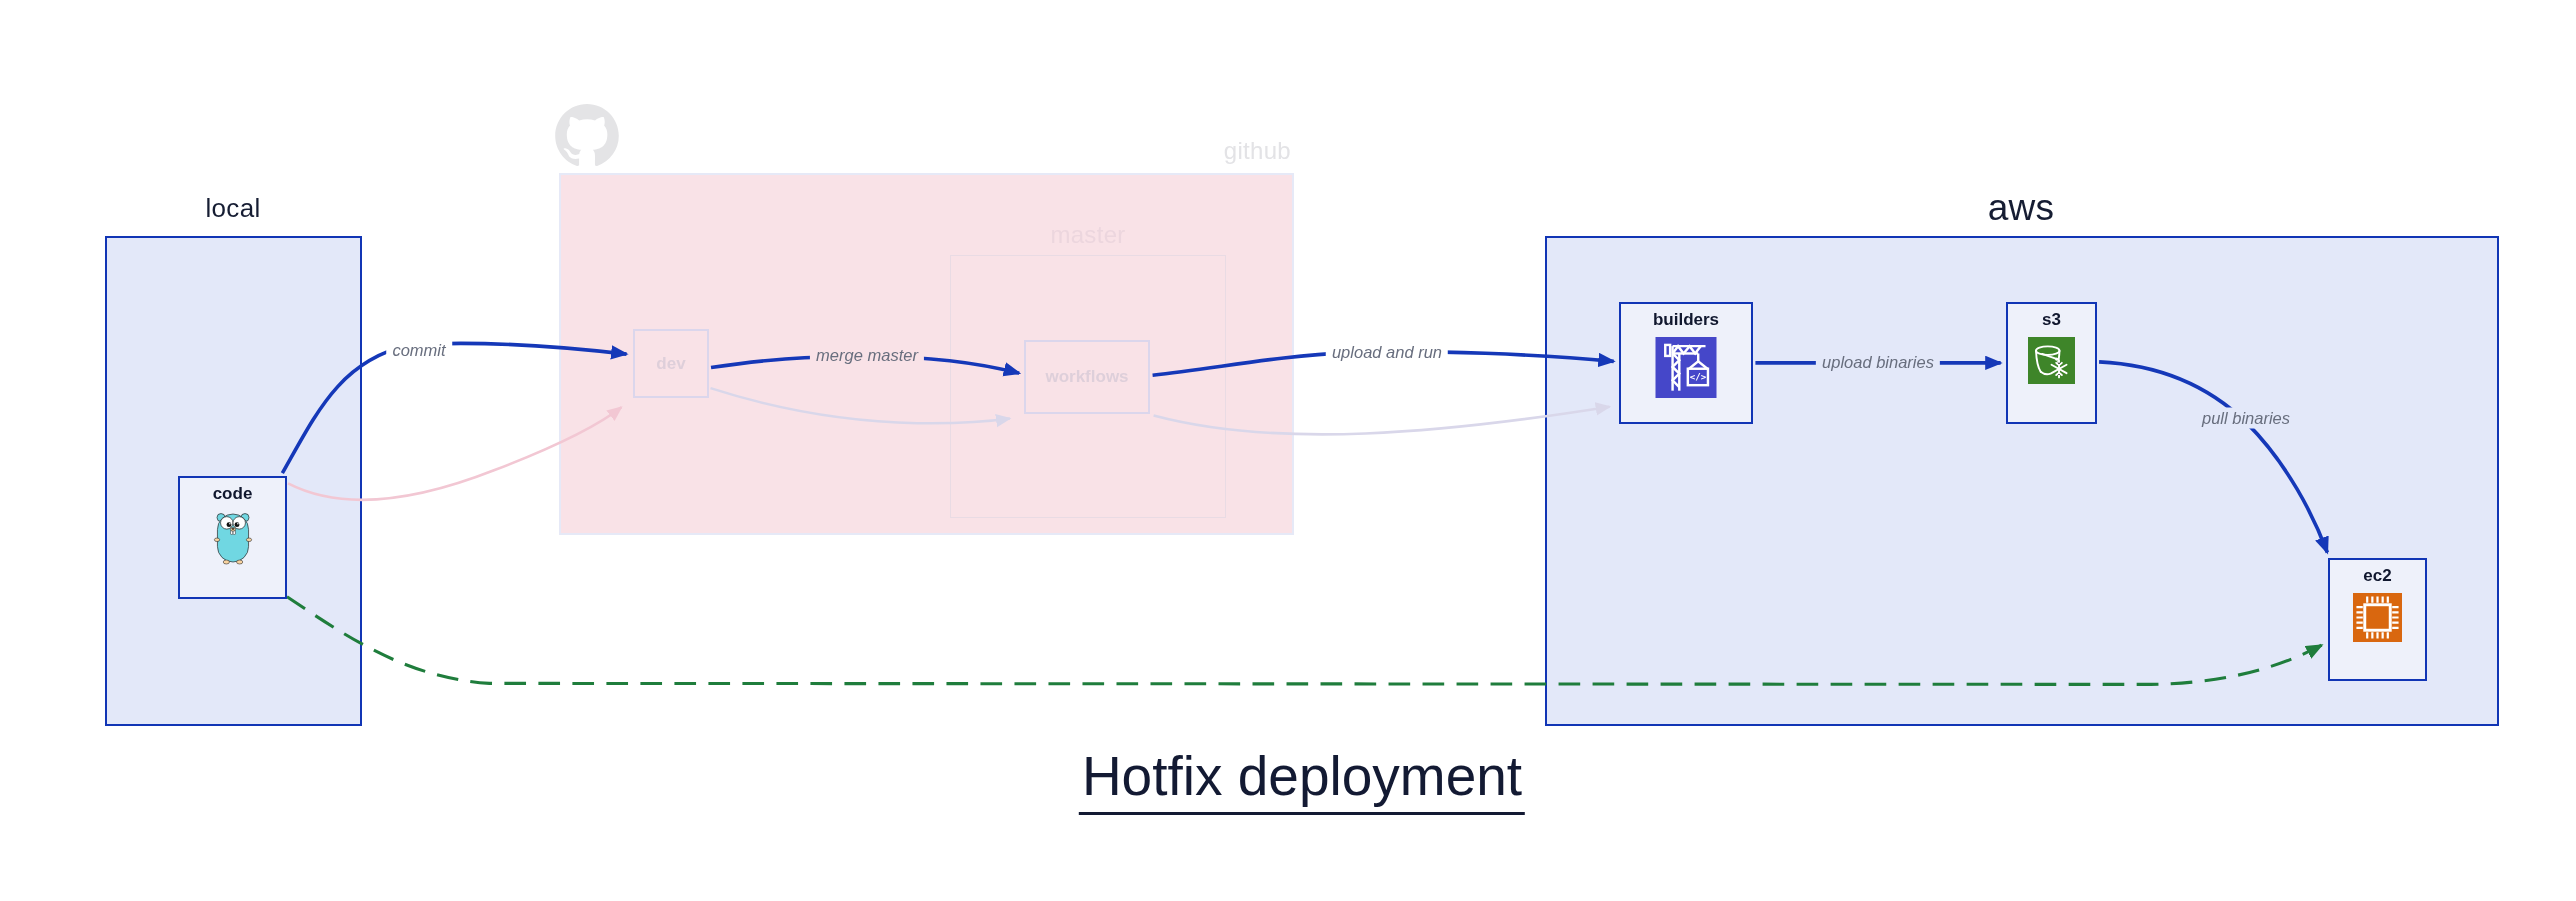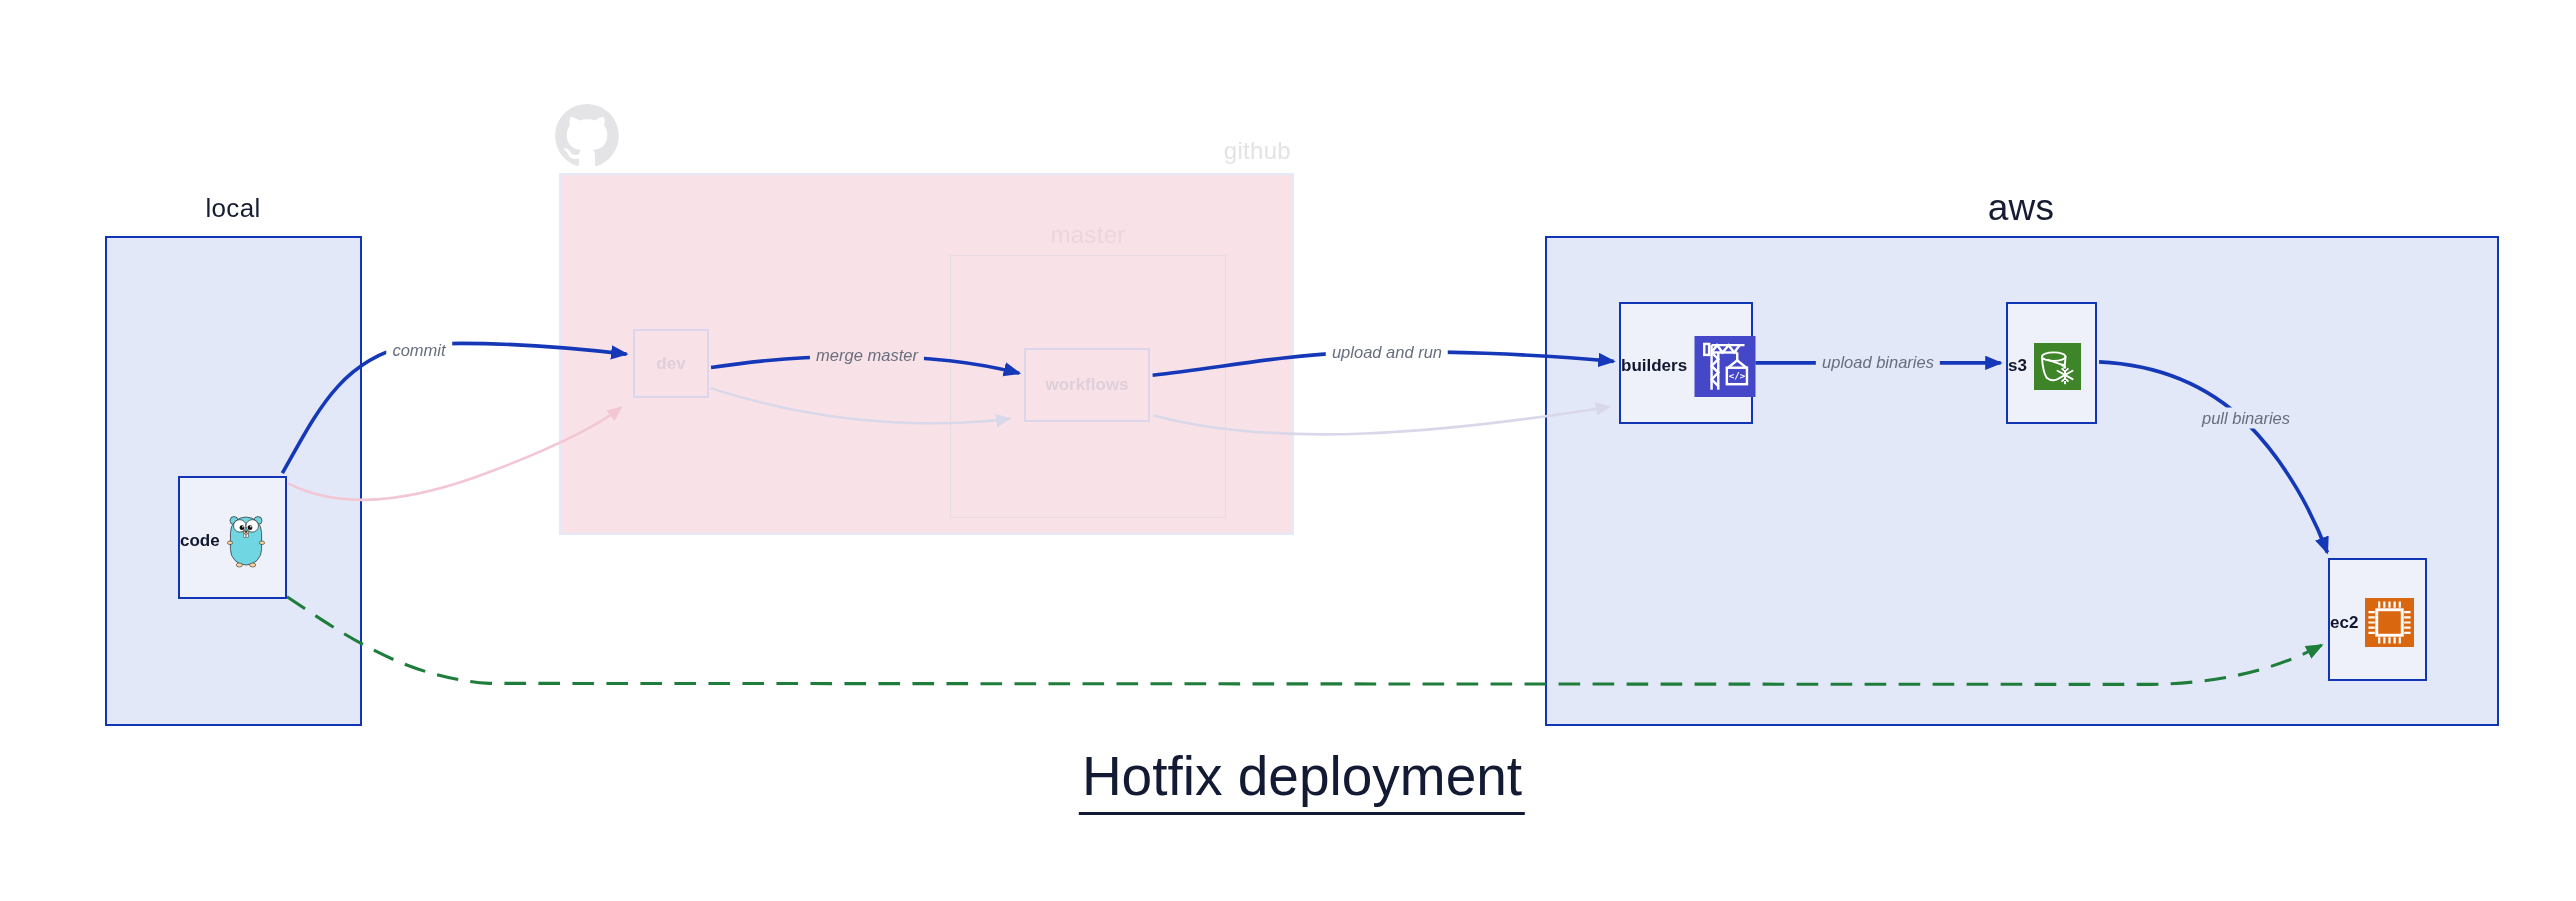--- a/index.html
+++ b/index.html
@@ -15,32 +15,32 @@
 
   .region-label{position:absolute;transform:translate(-50%,-50%);color:#161d33;font-size:26px;
                 letter-spacing:0.3px;white-space:nowrap;}
   #label-local{left:233px;top:208px;}
   #label-aws{left:2021px;top:208px;font-size:37px;}
   #label-github{left:1291px;top:151px;transform:translate(-100%,-50%);color:#e3e3e6;font-size:24px;}
   #label-master{left:1088px;top:235px;color:#ecd6de;font-size:24px;}
 
   
   .node{position:absolute;box-sizing:border-box;background:#eef1fa;border:2.6px solid #1135b5;
-        display:flex;align-items:center;padding-top:6.2px;gap:6.7px;}
+        display:flex;flex-direction:column;align-items:center;padding-top:6.2px;gap:6.7px;}
   .node-label{font-weight:bold;font-size:17px;color:#10172e;white-space:nowrap;}
   #node-code{left:178px;top:476px;width:109px;height:123px;}
   #node-builders{left:1619px;top:302px;width:134px;height:122px;}
   #node-s3{left:2006px;top:302px;width:91px;height:122px;}
   #node-ec2{left:2328px;top:558px;width:99px;height:123px;}
 
   .node-faded{position:absolute;box-sizing:border-box;background:transparent;border:2.1px solid #dbd6ec;
               display:flex;align-items:center;justify-content:center;}
   .node-faded .node-label{color:#decfda;}
   #node-dev{left:633px;top:329px;width:76px;height:69px;justify-content:center;}
-  #node-workflows{left:1024px;top:348px;width:126px;height:74px;}
+  #node-workflows{left:1024px;top:340px;width:126px;height:74px;}
 
   
   .edge-label{position:absolute;transform:translate(-50%,-50%);font-style:italic;font-size:16.5px;
               color:#686e7e;white-space:nowrap;padding:1px 6.2px;}
   .on-white{background:#ffffff;}
   .on-pink{background:#f9e2e7;}
   .on-lav{background:#e3e8f9;}
   #elabel-commit{left:419px;top:350px;}
   #elabel-merge{left:867px;top:355px;}
   #elabel-uar{left:1387px;top:352px;}

